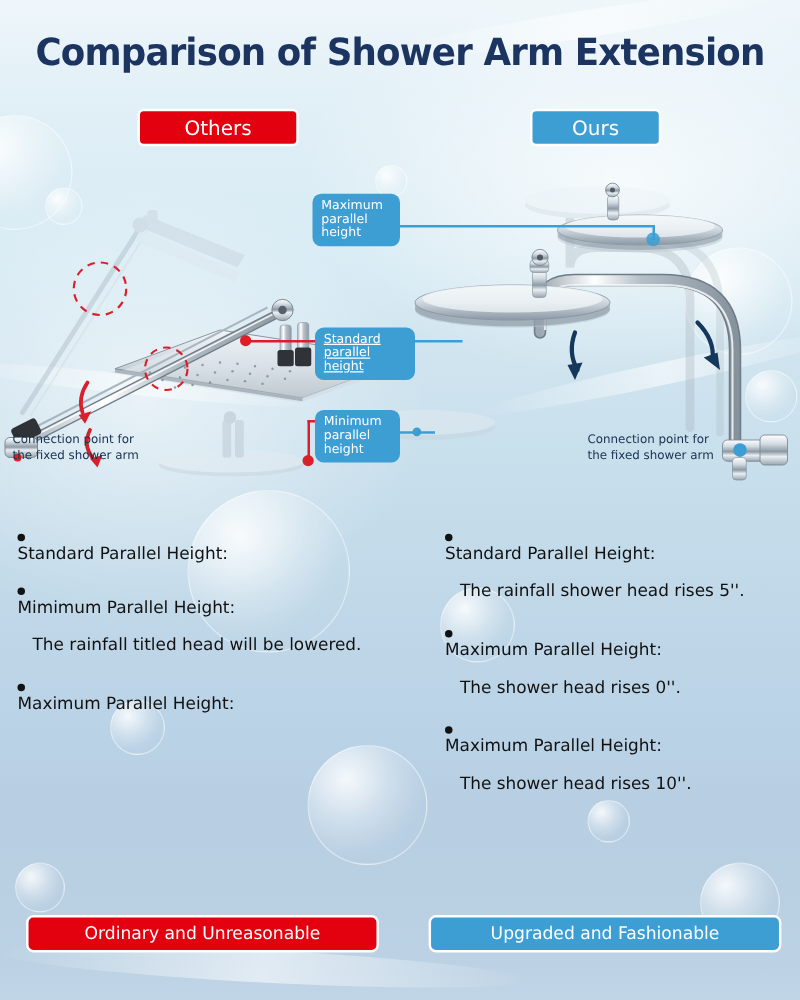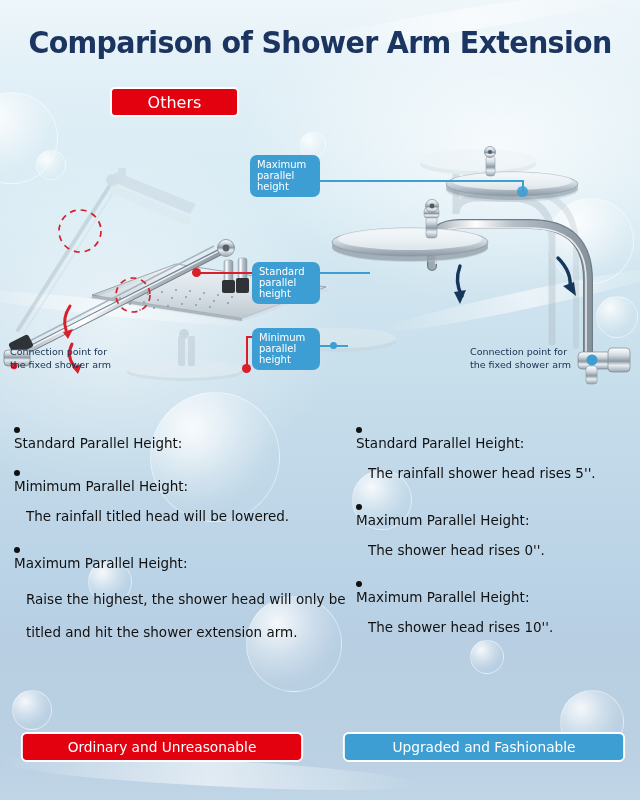--- a/index.html
+++ b/index.html
@@ -74,21 +74,21 @@
     background:#3d9ed4;
     color:#ffffff;
     border-radius:7px;
     font-size:10px;
     line-height:11px;
     padding:4px 7px 5px 7px;
     white-space:pre-line;
     z-index:6;
   }
   #co-max { left:250px; top:155px; width:70px; }
-  #co-std { left:252px; top:262px; width:68px; }
+  #co-std { left:252px; top:262px; width:80px;text-decoration:underline; }
   #co-min { left:252px; top:328px; width:68px; }
 
   
   .ln { position:absolute; z-index:5; }
   .ln-blue { background:#3d9ed4; }
   .ln-red  { background:#d91f29; }
   .dot { position:absolute; border-radius:50%; z-index:7; }
 
   
   .conn-cap {
@@ -162,20 +162,23 @@
   <div class="bub" style="left:300px;  top:132px; width:26px;  height:26px;"></div>
   <div class="streak" style="left:300px; top:8px;  width:340px; height:22px; transform:rotate(-9deg);"></div>
   <div class="streak" style="left:-40px; top:300px; width:300px; height:16px; transform:rotate(6deg);"></div>
   <div class="streak" style="left:380px; top:290px; width:300px; height:18px; transform:rotate(-12deg);"></div>
   <div class="streak" style="left:0px;   top:760px; width:420px; height:26px; transform:rotate(3deg);"></div>
 
   <div class="title">Comparison of Shower Arm Extension</div>
 
   <div class="tag" id="tag-others">
     <span>Others</span>
+  </div>
+  <div class="tag" id="tag-ours">
+    <span>Ours</span>
   </div>
 
   <svg class="art" id="art-left" viewBox="0 0 330 250">
     <defs>
       <linearGradient id="chromeV" x1="0" y1="0" x2="0" y2="1">
         <stop offset="0" stop-color="#ffffff"></stop>
         <stop offset=".22" stop-color="#d4dde4"></stop>
         <stop offset=".48" stop-color="#8f9ba6"></stop>
         <stop offset=".62" stop-color="#e8eef2"></stop>
         <stop offset="1" stop-color="#9aa6b0"></stop>
@@ -397,21 +400,20 @@
     <div class="b-head">
       <span class="b-dot"></span>
       <span>Mimimum Parallel Height:</span>
     </div>
     <div class="b-body">The rainfall titled head will be lowered.</div>
 
     <div class="b-head">
       <span class="b-dot"></span>
       <span>Maximum Parallel Height:</span>
     </div>
-    <div class="b-body tall">Raise the highest, the shower head will only be titled and hit the shower extension arm.</div>
   </div>
 
   <div class="col" id="col-right">
     <div class="b-head">
       <span class="b-dot"></span>
       <span>Standard Parallel Height:</span>
     </div>
     <div class="b-body">The rainfall shower head rises 5''.</div>
 
     <div class="b-head">

